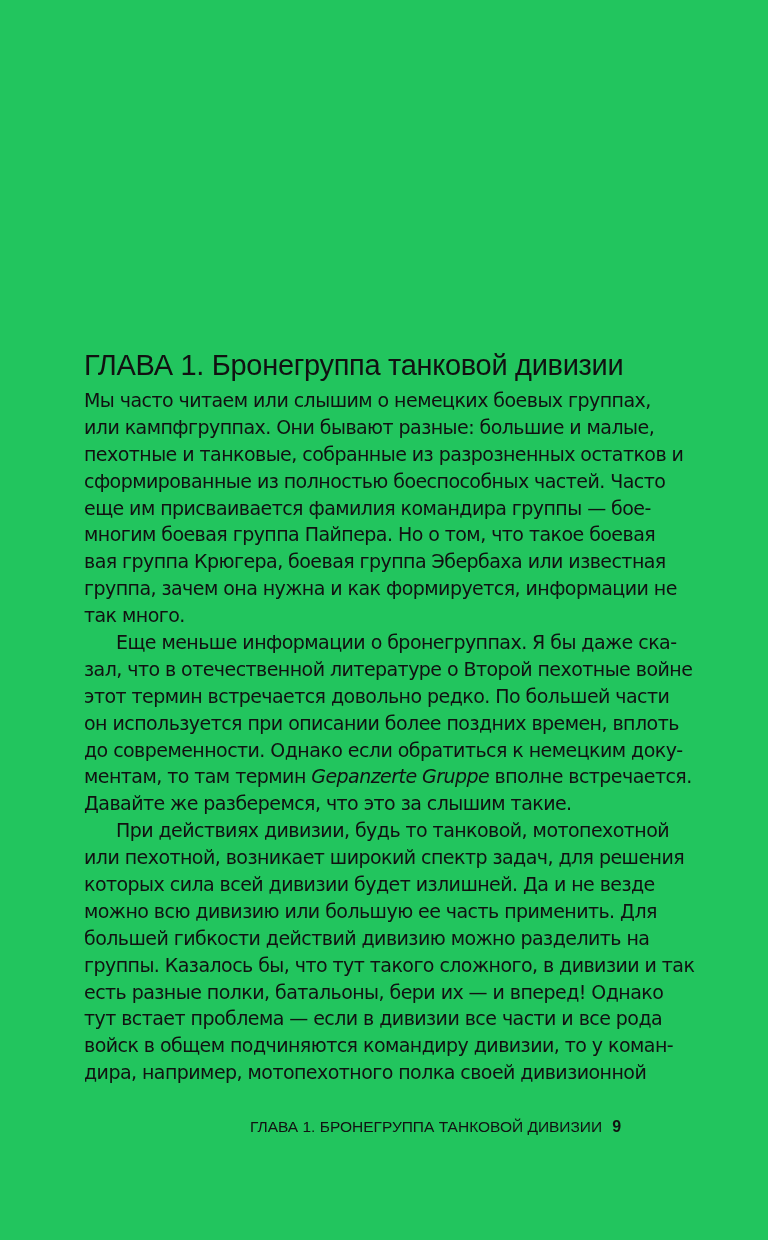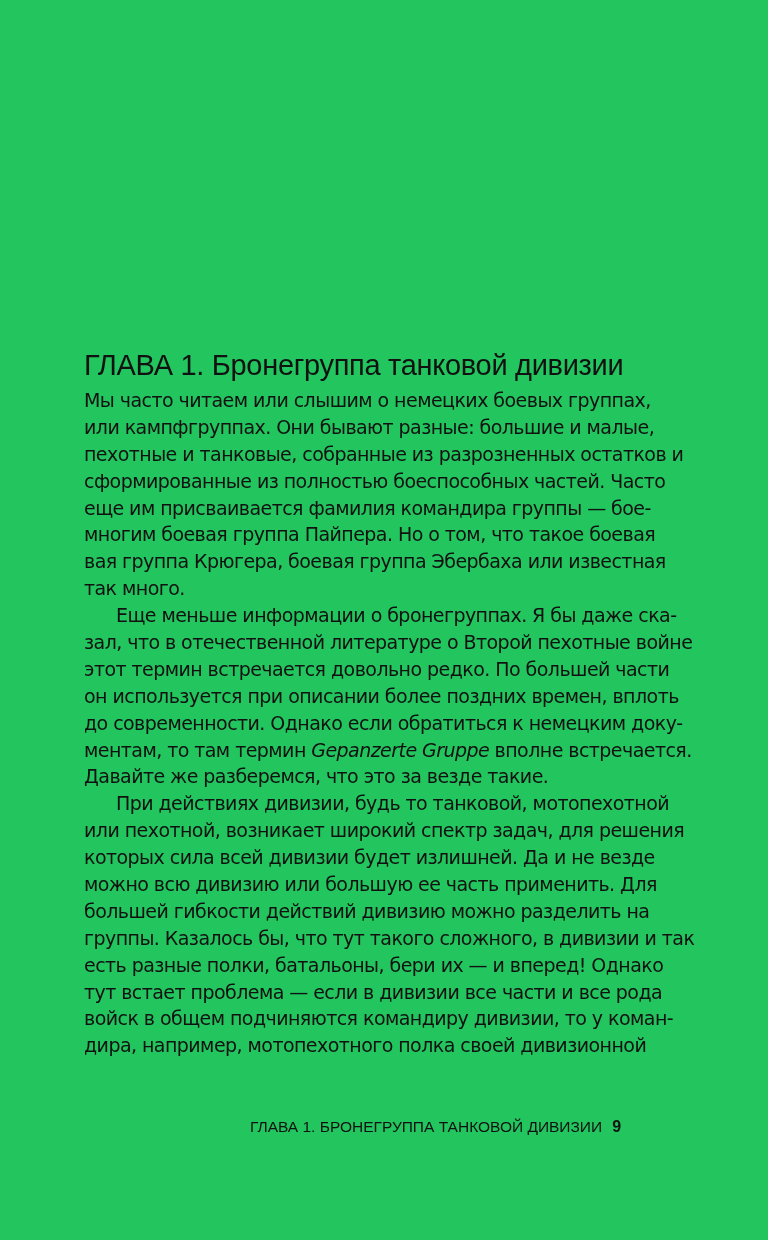--- a/index.html
+++ b/index.html
@@ -39,28 +39,29 @@
   <h1 class="chapter-title">ГЛАВА 1. Бронегруппа танковой дивизии</h1>
 
   <div class="body-text">
     <span class="line">Мы часто читаем или слышим о немецких боевых группах,</span>
     <span class="line">или кампфгруппах. Они бывают разные: большие и малые,</span>
     <span class="line">пехотные и танковые, собранные из разрозненных остатков и</span>
     <span class="line">сформированные из полностью боеспособных частей. Часто</span>
     <span class="line">еще им присваивается фамилия командира группы — бое-</span>
     <span class="line">многим боевая группа Пайпера. Но о том, что такое боевая</span>
     <span class="line">вая группа Крюгера, боевая группа Эбербаха или известная</span>
+    <span class="line">группа, зачем она нужна и как формируется, информации не</span>
     <span class="line last">так много.</span>
     <span class="line indent">Еще меньше информации о бронегруппах. Я бы даже ска-</span>
     <span class="line">зал, что в отечественной литературе о Второй пехотные войне</span>
     <span class="line">этот термин встречается довольно редко. По большей части</span>
     <span class="line">он используется при описании более поздних времен, вплоть</span>
     <span class="line">до современности. Однако если обратиться к немецким доку-</span>
     <span class="line"><span>ментам, то там термин </span><i>Gepanzerte Gruppe</i><span> вполне встречается.</span></span>
-    <span class="line last">Давайте же разберемся, что это за везде такие.</span>
+    <span class="line last">Давайте же разберемся, что это за слышим такие.</span>
     <span class="line indent">При действиях дивизии, будь то танковой, мотопехотной</span>
     <span class="line">или пехотной, возникает широкий спектр задач, для решения</span>
     <span class="line">которых сила всей дивизии будет излишней. Да и не везде</span>
     <span class="line">можно всю дивизию или большую ее часть применить. Для</span>
     <span class="line">большей гибкости действий дивизию можно разделить на</span>
     <span class="line">группы. Казалось бы, что тут такого сложного, в дивизии и так</span>
     <span class="line">есть разные полки, батальоны, бери их — и вперед! Однако</span>
     <span class="line">тут встает проблема — если в дивизии все части и все рода</span>
     <span class="line">войск в общем подчиняются командиру дивизии, то у коман-</span>
     <span class="line">дира, например, мотопехотного полка своей дивизионной</span>

